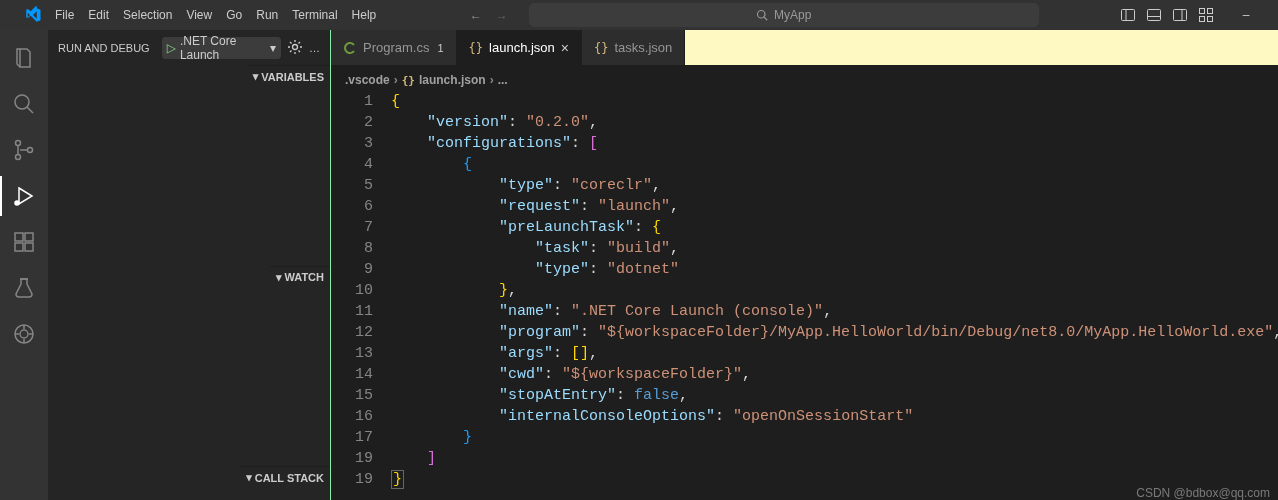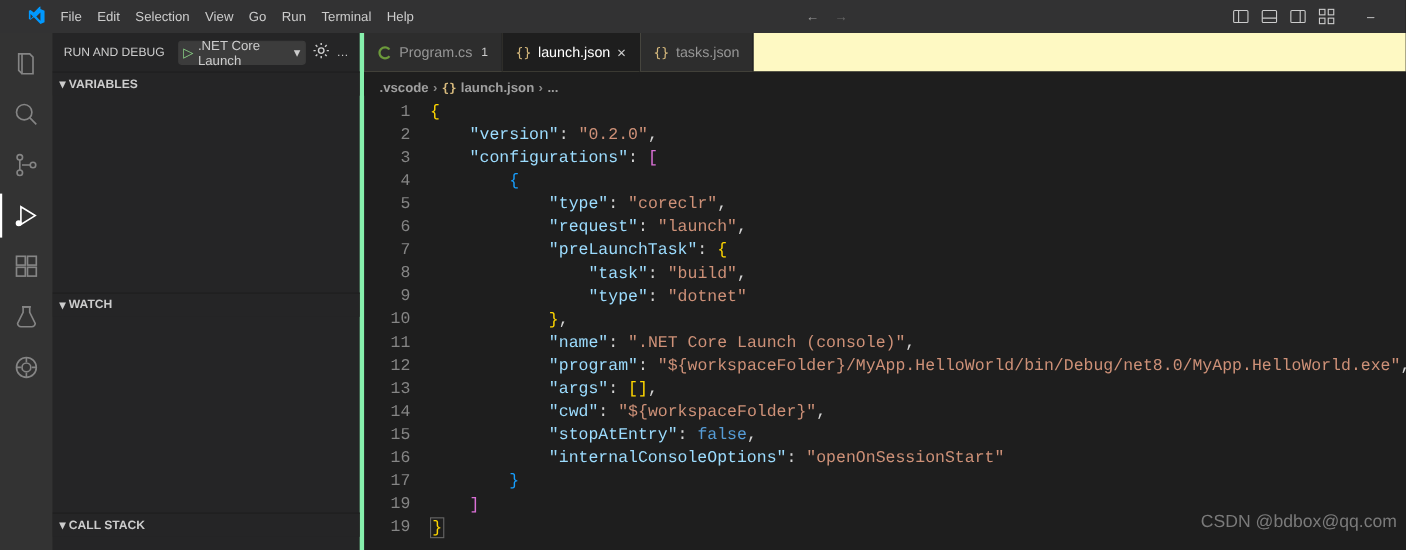--- a/index.html
+++ b/index.html
@@ -40,21 +40,22 @@
     color:#858585; position:relative;
   }
   .activitybar .aitem.active { color:#ffffff; }
   .activitybar .aitem.active::before {
     content:""; position:absolute; left:0; top:0; bottom:0; width:2px; background:#ffffff;
   }
 
   
   .sidepanel {
     width:283px; background:#252526; display:flex; flex-direction:column;
-    border-right:4px solid #86efac;
+    border-right:1px solid #86efac;
+    align-items:flex-end;
   }
   .run-header {
     height:35px; display:flex; align-items:center; padding:0 10px; gap:6px;
     font-size:11px; color:#ccc;
   }
   .run-header .label { text-transform:uppercase; font-size:11px; color:#ccc; margin-right:6px;}
   .launch-select {
     flex:1; height:22px; background:#3c3c3c; border:1px solid #3c3c3c;
     display:flex; align-items:center; gap:4px; padding:0 4px; font-size:12px;
     border-radius:3px;
@@ -100,21 +101,21 @@
   .br  { color:#ffd700; } 
   .br2 { color:#da70d6; } 
   .br3 { color:#179fff; } 
   .key { color:#9cdcfe; }
   .str { color:#ce9178; }
   .pun { color:#d4d4d4; }
   .bool{ color:#569cd6;font-family:Liberation Mono, monospace; }
   .cursor-box { border:1px solid #666; padding:0 1px; }
 
   .watermark {
-    position:absolute; right:8px; bottom:16px; color:#7a7a7a; font-size:16px;
+    position:absolute; right:8px; bottom:0; color:#7a7a7a; font-size:12px;
   }
 </style>
 </head>
 <body>
 
 <div class="titlebar">
   <span class="vs-logo">
     <svg viewBox="0 0 24 24" width="18" height="18" fill="currentColor">
         <path d="M17 3l5 2v14l-5 2-8-8-4 3-2-1V5l2-1 4 3 8-8zM5 9v6l3-3-3-3zm12 8V7l-5 5 5 5z"></path>
       </svg>
@@ -125,20 +126,27 @@
     <span>Selection</span>
     <span>View</span>
     <span>Go</span>
     <span>Run</span>
     <span>Terminal</span>
     <span>Help</span>
   </div>
   <div class="nav-arrows">
     <span>←</span>
     <span style="opacity:.5">→</span>
+  </div>
+  <div class="search-box">
+    <svg width="12" height="12" viewBox="0 0 16 16" fill="none" stroke="currentColor" stroke-width="1.5">
+        <circle cx="7" cy="7" r="5"></circle>
+        <line x1="11" y1="11" x2="15" y2="15"></line>
+      </svg>
+    <span>MyApp</span>
   </div>
   <div class="title-right">
     <span class="icon">
         <svg width="16" height="16" viewBox="0 0 16 16" fill="none" stroke="currentColor">
           <rect x="1.5" y="2.5" width="13" height="11" rx="1"></rect>
           <line x1="6" y1="2.5" x2="6" y2="13.5"></line>
         </svg>
       </span>
     <span class="icon">
         <svg width="16" height="16" viewBox="0 0 16 16" fill="none" stroke="currentColor">

